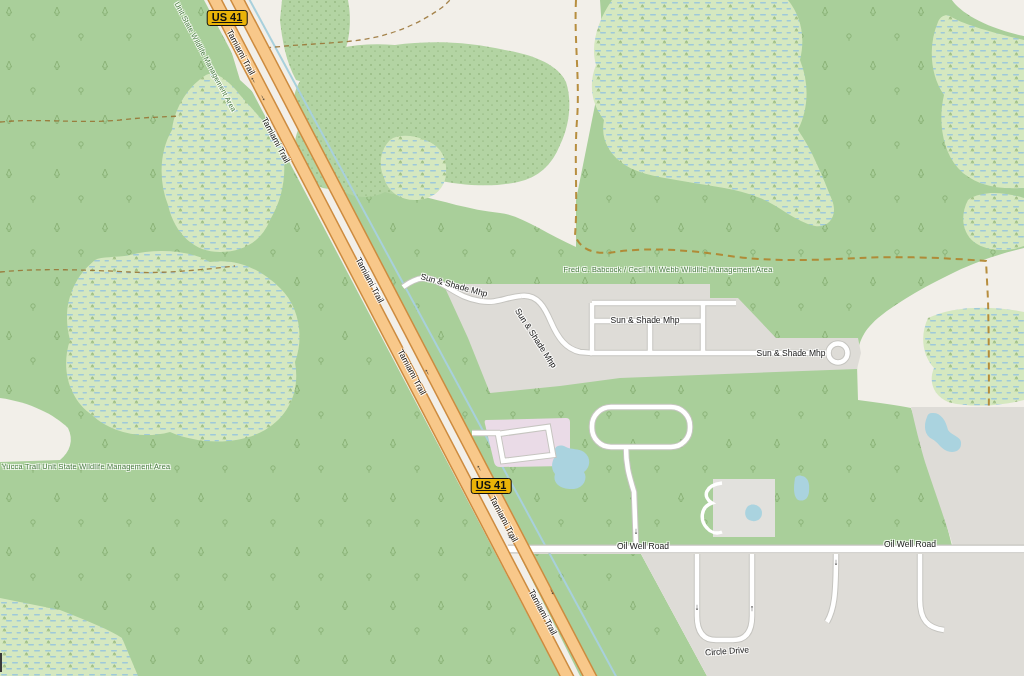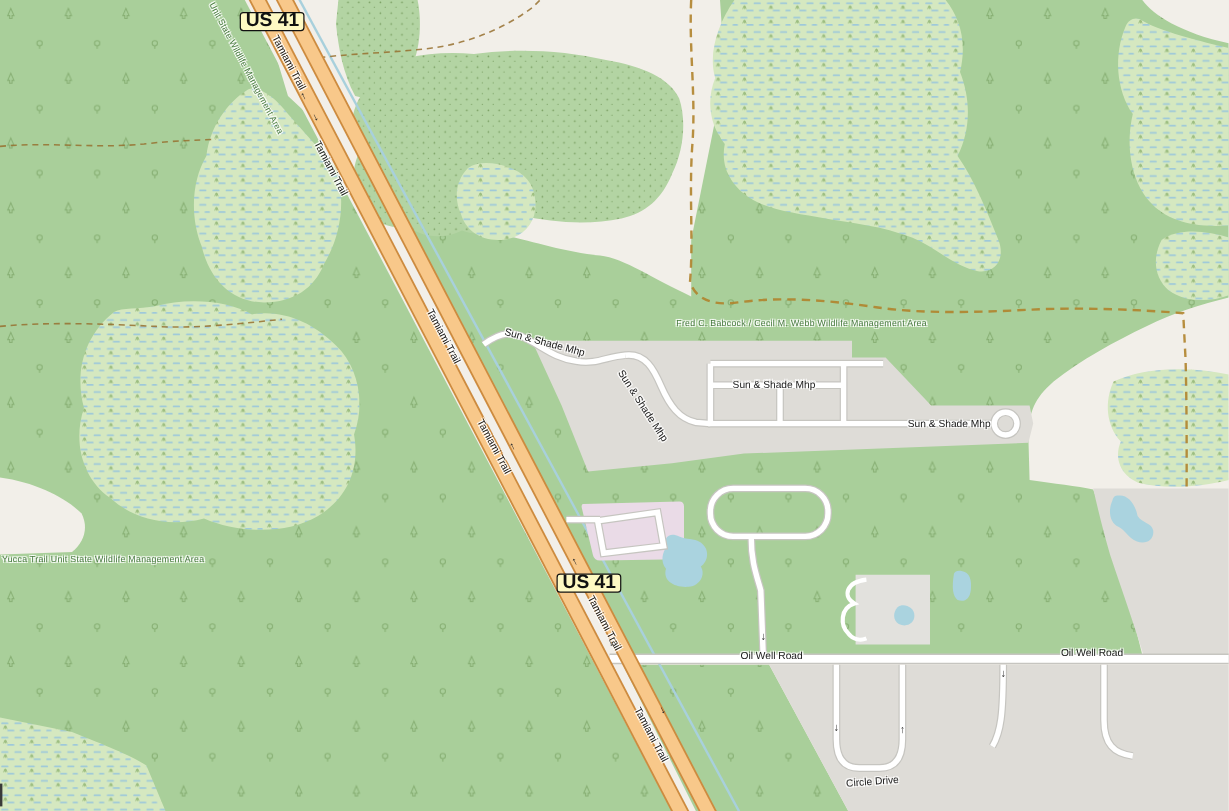--- a/index.html
+++ b/index.html
@@ -5,22 +5,22 @@
   html,body{margin:0;padding:0;background:#e8e8e8;}
   #stage{position:relative;width:1024px;height:676px;overflow:hidden;
          font-family:"Liberation Sans",sans-serif;background:#f2efe9;}
   #map-svg{position:absolute;left:0;top:0;}
   #labels-layer{position:absolute;left:0;top:0;width:100%;height:100%;pointer-events:none;}
   .maplabel{position:absolute;white-space:nowrap;font-size:8.5px;color:#181818;
     text-shadow:-1px -1px 0 rgba(255,255,255,.85),1px -1px 0 rgba(255,255,255,.85),
                 -1px 1px 0 rgba(255,255,255,.85),1px 1px 0 rgba(255,255,255,.85),0 0 2px #fff;}
   .maplabel.green{color:#47793f;font-size:7.3px;letter-spacing:.25px;}
   .maplabel.green-rot{color:#47793f;font-size:7.1px;letter-spacing:.2px;}
-  .shield{position:absolute;background:#fef9c3;border:1.3px solid #111;border-radius:3px;
-    font-size:16px;font-weight:600;color:#111;padding:0px 4px 1px 4px;line-height:13px;}
+  .shield{position:absolute;background:#eab308;border:1.3px solid #111;border-radius:3px;
+    font-size:11px;font-weight:600;color:#111;padding:0px 4px 1px 4px;line-height:13px;text-decoration:underline;}
   .oneway{position:absolute;font-size:9px;font-weight:bold;color:#2b2b2b;line-height:9px;}
   #edge-artifact{position:absolute;left:0;top:653px;width:2px;height:19px;background:#3a3a3a;}
 </style>
 </head>
 <body>
 
 <div id="stage">
 
   <svg id="map-svg" width="1024" height="676" viewBox="0 0 1024 676">
     <defs>

